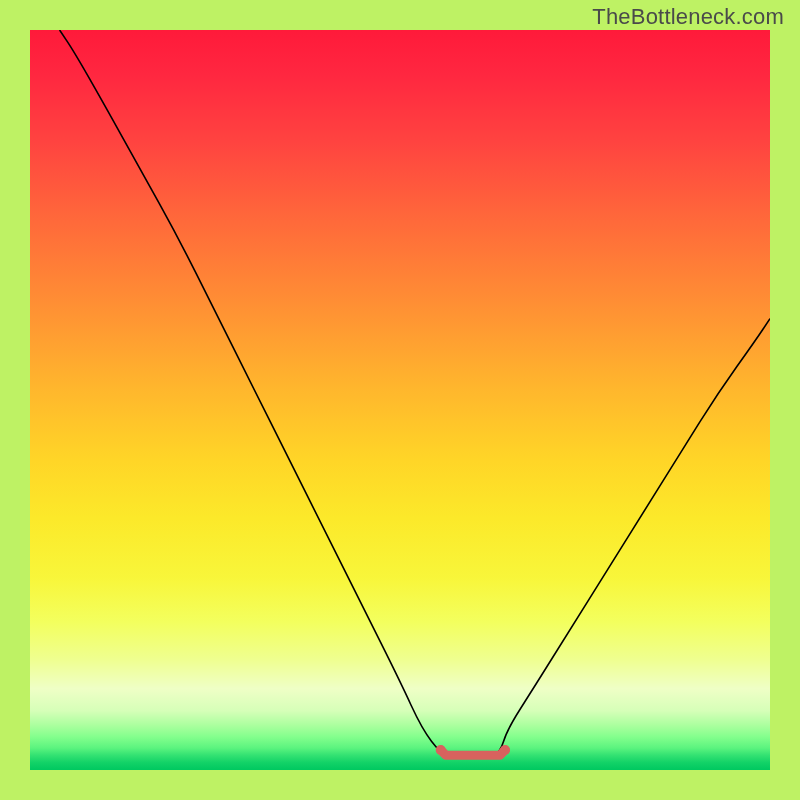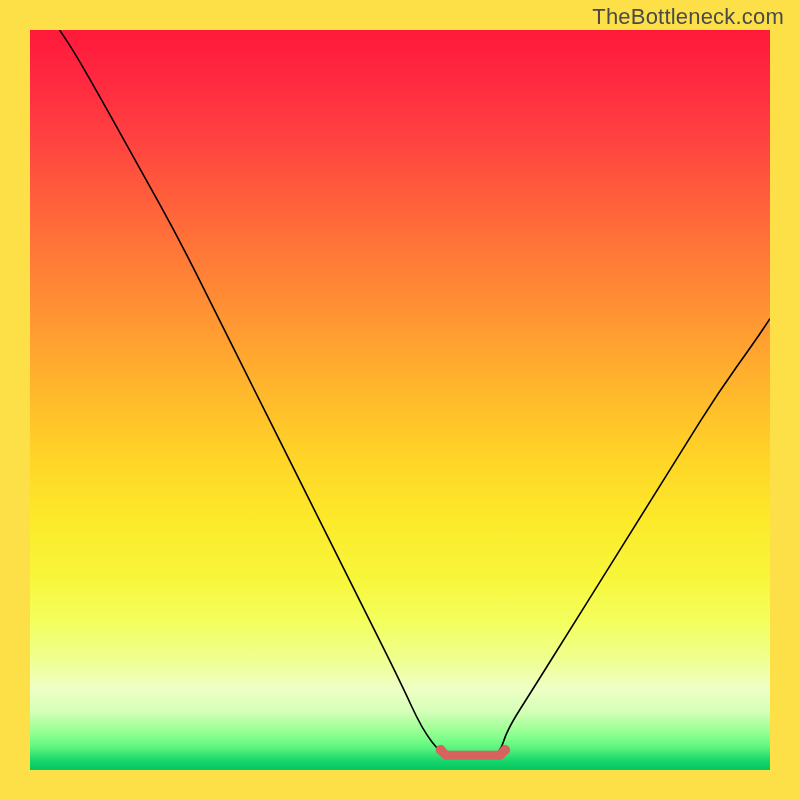--- a/index.html
+++ b/index.html
@@ -10,21 +10,21 @@
     background: #000000;
     overflow: hidden;
     font-family: Arial, Helvetica, sans-serif;
   }
   .frame {
     position: absolute;
     top: 0;
     left: 0;
     width: 800px;
     height: 800px;
-    background: #fde047;
+    background: #bef264;
   }
   .plot {
     position: absolute;
     top: 30px;
     left: 30px;
     width: 740px;
     height: 740px;
     overflow: hidden;
   }
   .gradient {

